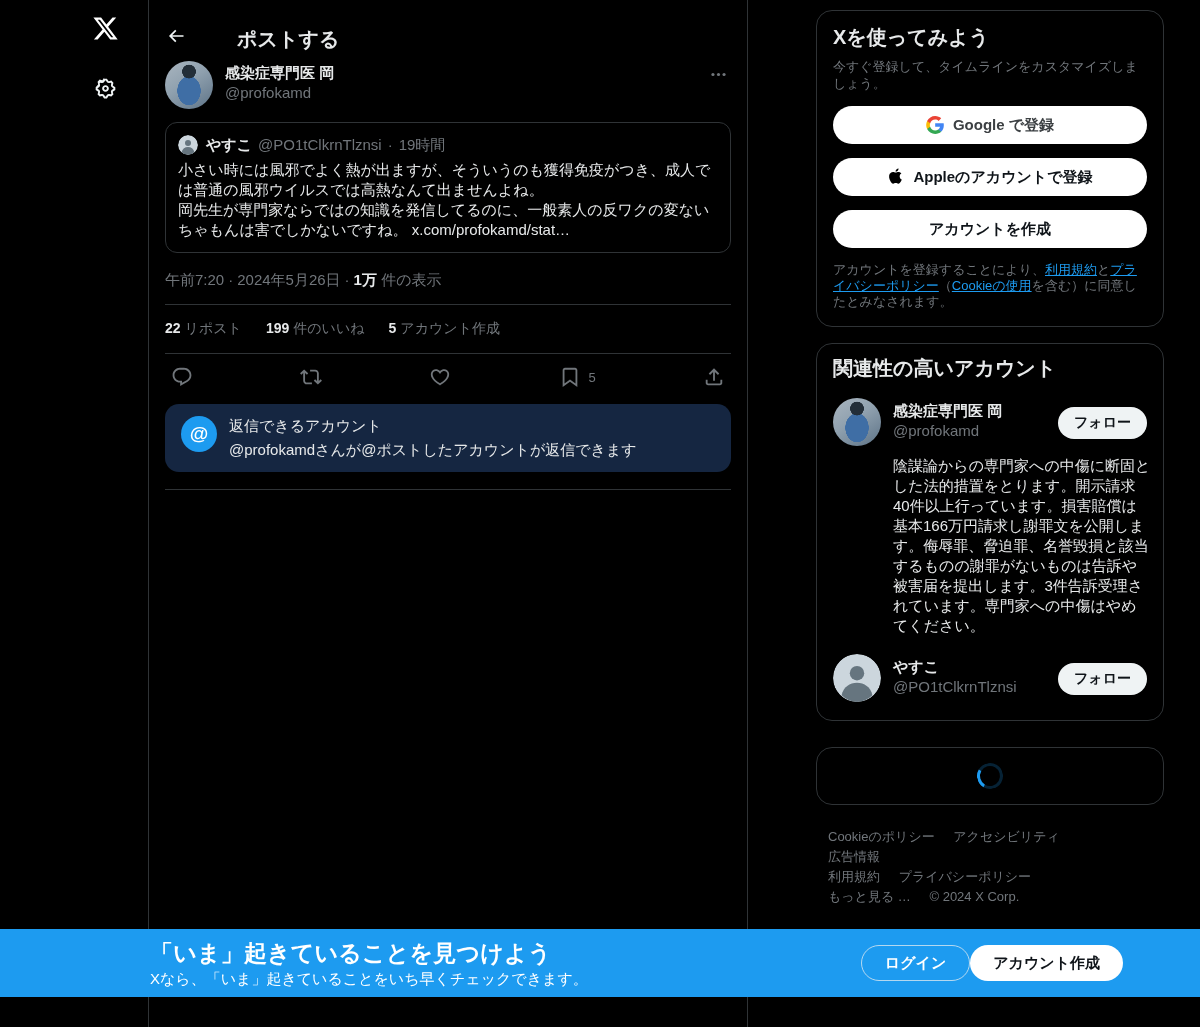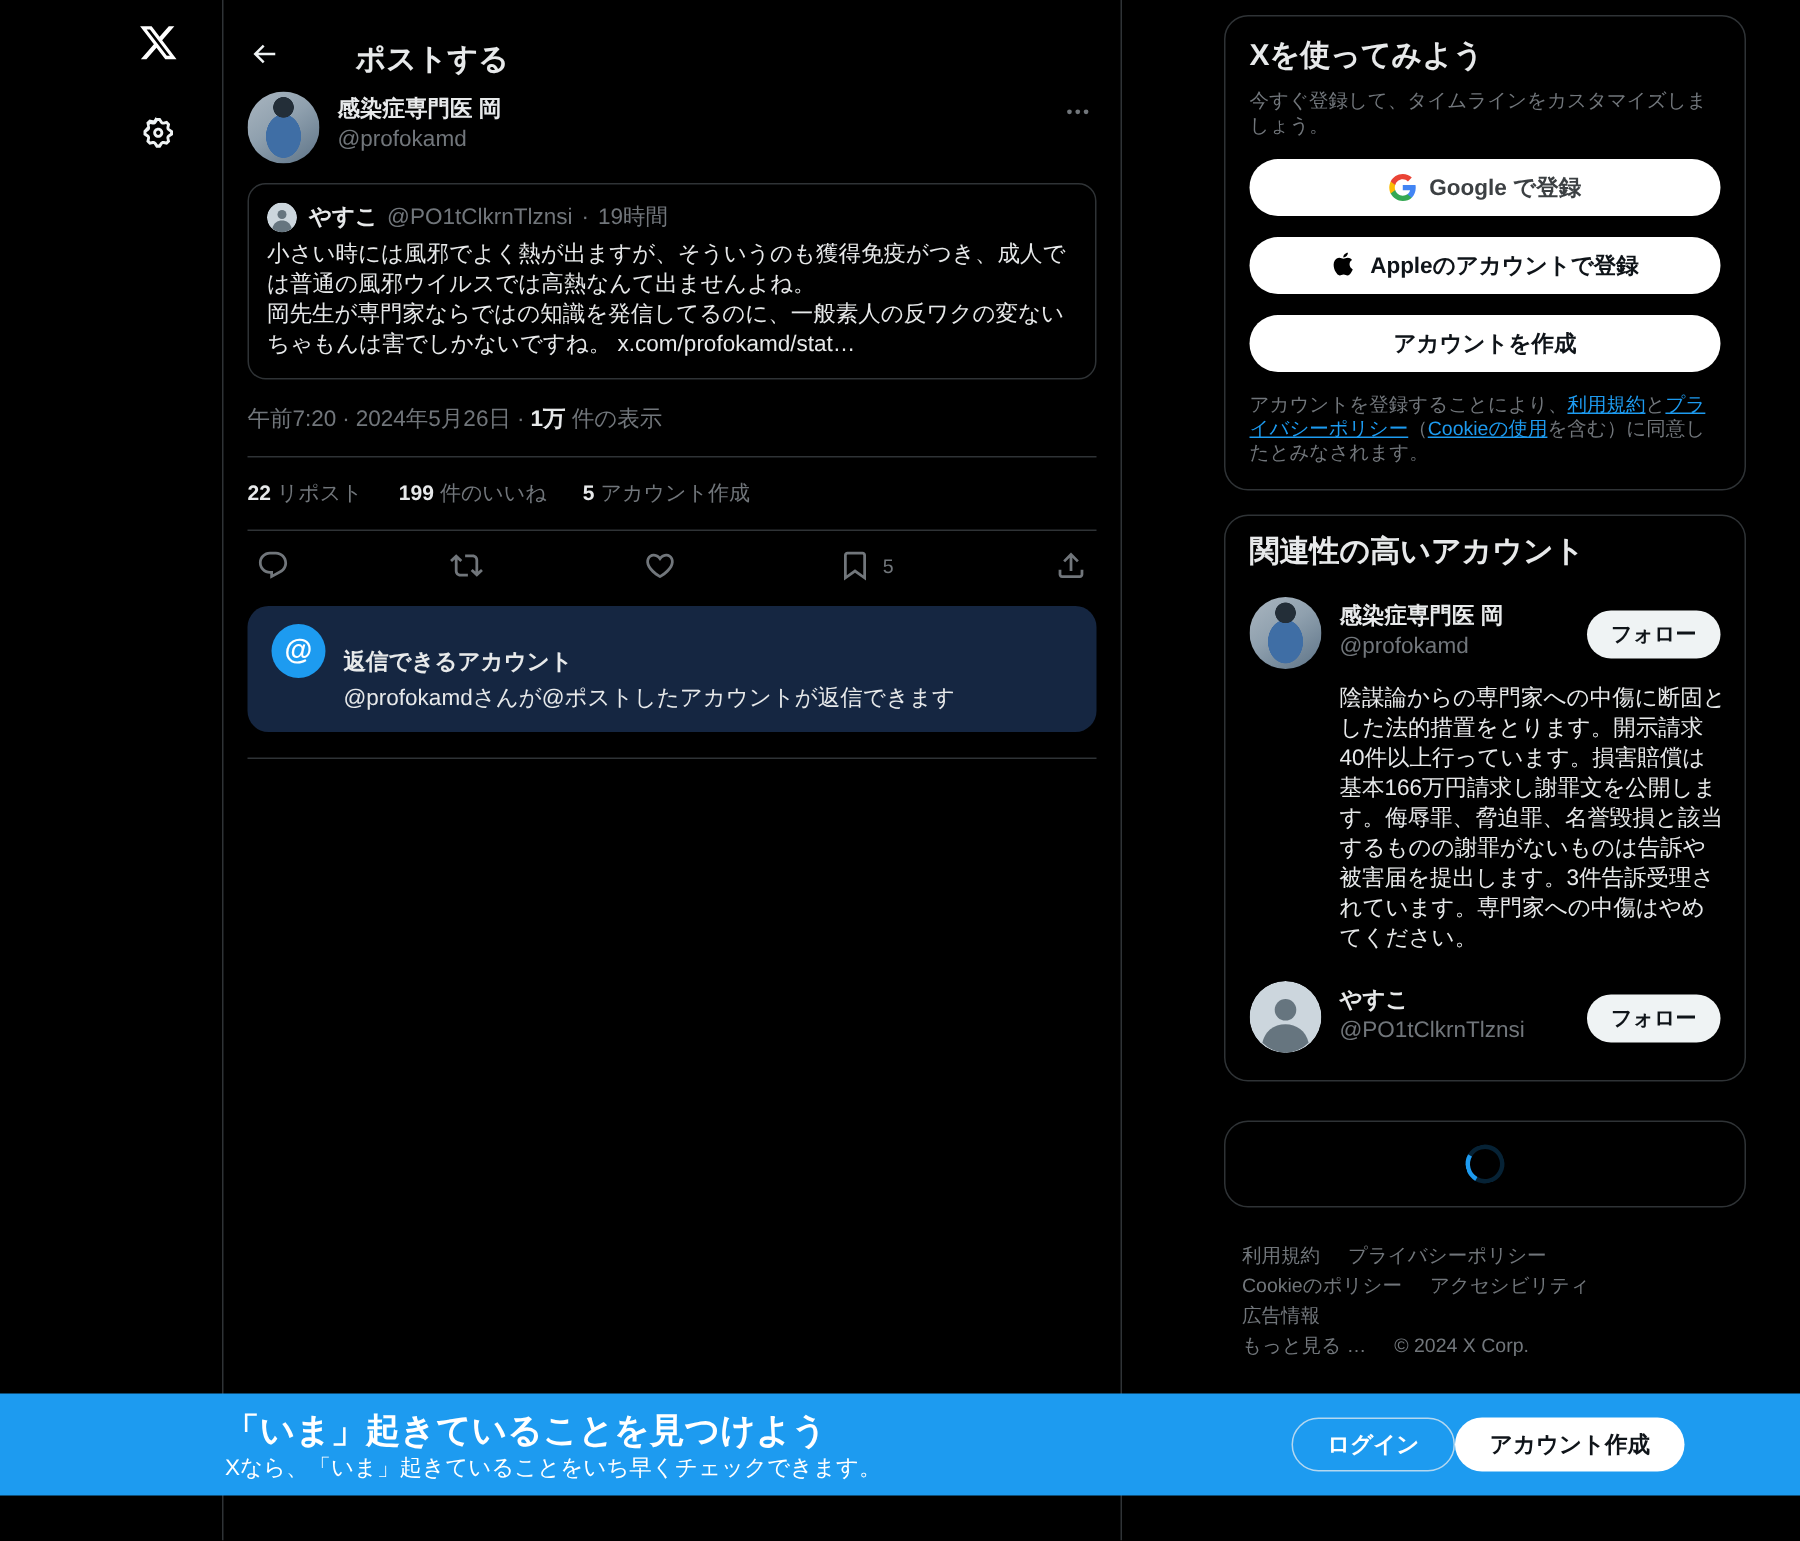--- a/index.html
+++ b/index.html
@@ -66,21 +66,21 @@
   .stats-row { display: flex; gap: 24px; padding: 15px 0; font-size: 14px; color: #71767b; }
   .stat-count { color: #e7e9ea; font-weight: 700; margin-right: 4px; }
 
   .actions-row { display: flex; justify-content: space-between; align-items: center; padding: 12px 6px; color: #71767b; }
   .action-btn { background: none; border: none; color: #71767b; display: flex; align-items: center; gap: 8px; }
   .action-btn svg { width: 22px; height: 22px; fill: currentColor; }
   .action-count { font-size: 13px; color: #71767b; }
 
   .reply-banner { margin-top: 4px; background: #152641; border-radius: 14px; padding: 12px 16px; display: flex; gap: 12px; align-items: flex-start; }
   .at-circle { width: 36px; height: 36px; border-radius: 50%; background: #1d9bf0; color: #ffffff; font-size: 19px; font-weight: 700; display: flex; align-items: center; justify-content: center; flex: 0 0 36px; }
-  .reply-title { font-size: 15px; font-weight: 700; color: #e7e9ea; line-height: 20px; margin-top: 16px; }
+  .reply-title { font-size: 15px; font-weight: 400; color: #e7e9ea; line-height: 20px; margin-top: 0; }
   .reply-desc { font-size: 15px; color: #e7e9ea; line-height: 20px; margin-top: 4px; }
   .div-end { margin-top: 17px; }
 
   
   .right-col { position: absolute; left: 816px; top: 10px; width: 276px; }
   .card { border: 1px solid #2f3336; border-radius: 16px; width: 348px; }
 
   .signup-card { padding: 14px 16px 16px; }
   .card-h2 { font-size: 20px; font-weight: 800; color: #e7e9ea; line-height: 24px; }
   .signup-sub { margin-top: 9px; font-size: 13px; line-height: 17px; color: #71767b; }
@@ -311,27 +311,27 @@
       <button class="follow-btn">フォロー</button>
     </div>
   </div>
 
   <div class="card loading-card">
     <div class="spinner"></div>
   </div>
 
   <div class="sb-footer">
     <div class="sb-footer-row">
-      <span class="sb-footer-link">利用規約</span>
-      <span class="sb-footer-link">プライバシーポリシー</span>
-    </div>
-    <div class="sb-footer-row">
       <span class="sb-footer-link">Cookieのポリシー</span>
       <span class="sb-footer-link">アクセシビリティ</span>
       <span class="sb-footer-link">広告情報</span>
+    </div>
+    <div class="sb-footer-row">
+      <span class="sb-footer-link">利用規約</span>
+      <span class="sb-footer-link">プライバシーポリシー</span>
     </div>
     <div class="sb-footer-row">
       <span class="sb-footer-link">もっと見る …</span>
       <span class="sb-copyright">© 2024 X Corp.</span>
     </div>
   </div>
 </div>
 
 <div class="bottom-banner">
   <div class="banner-text">

